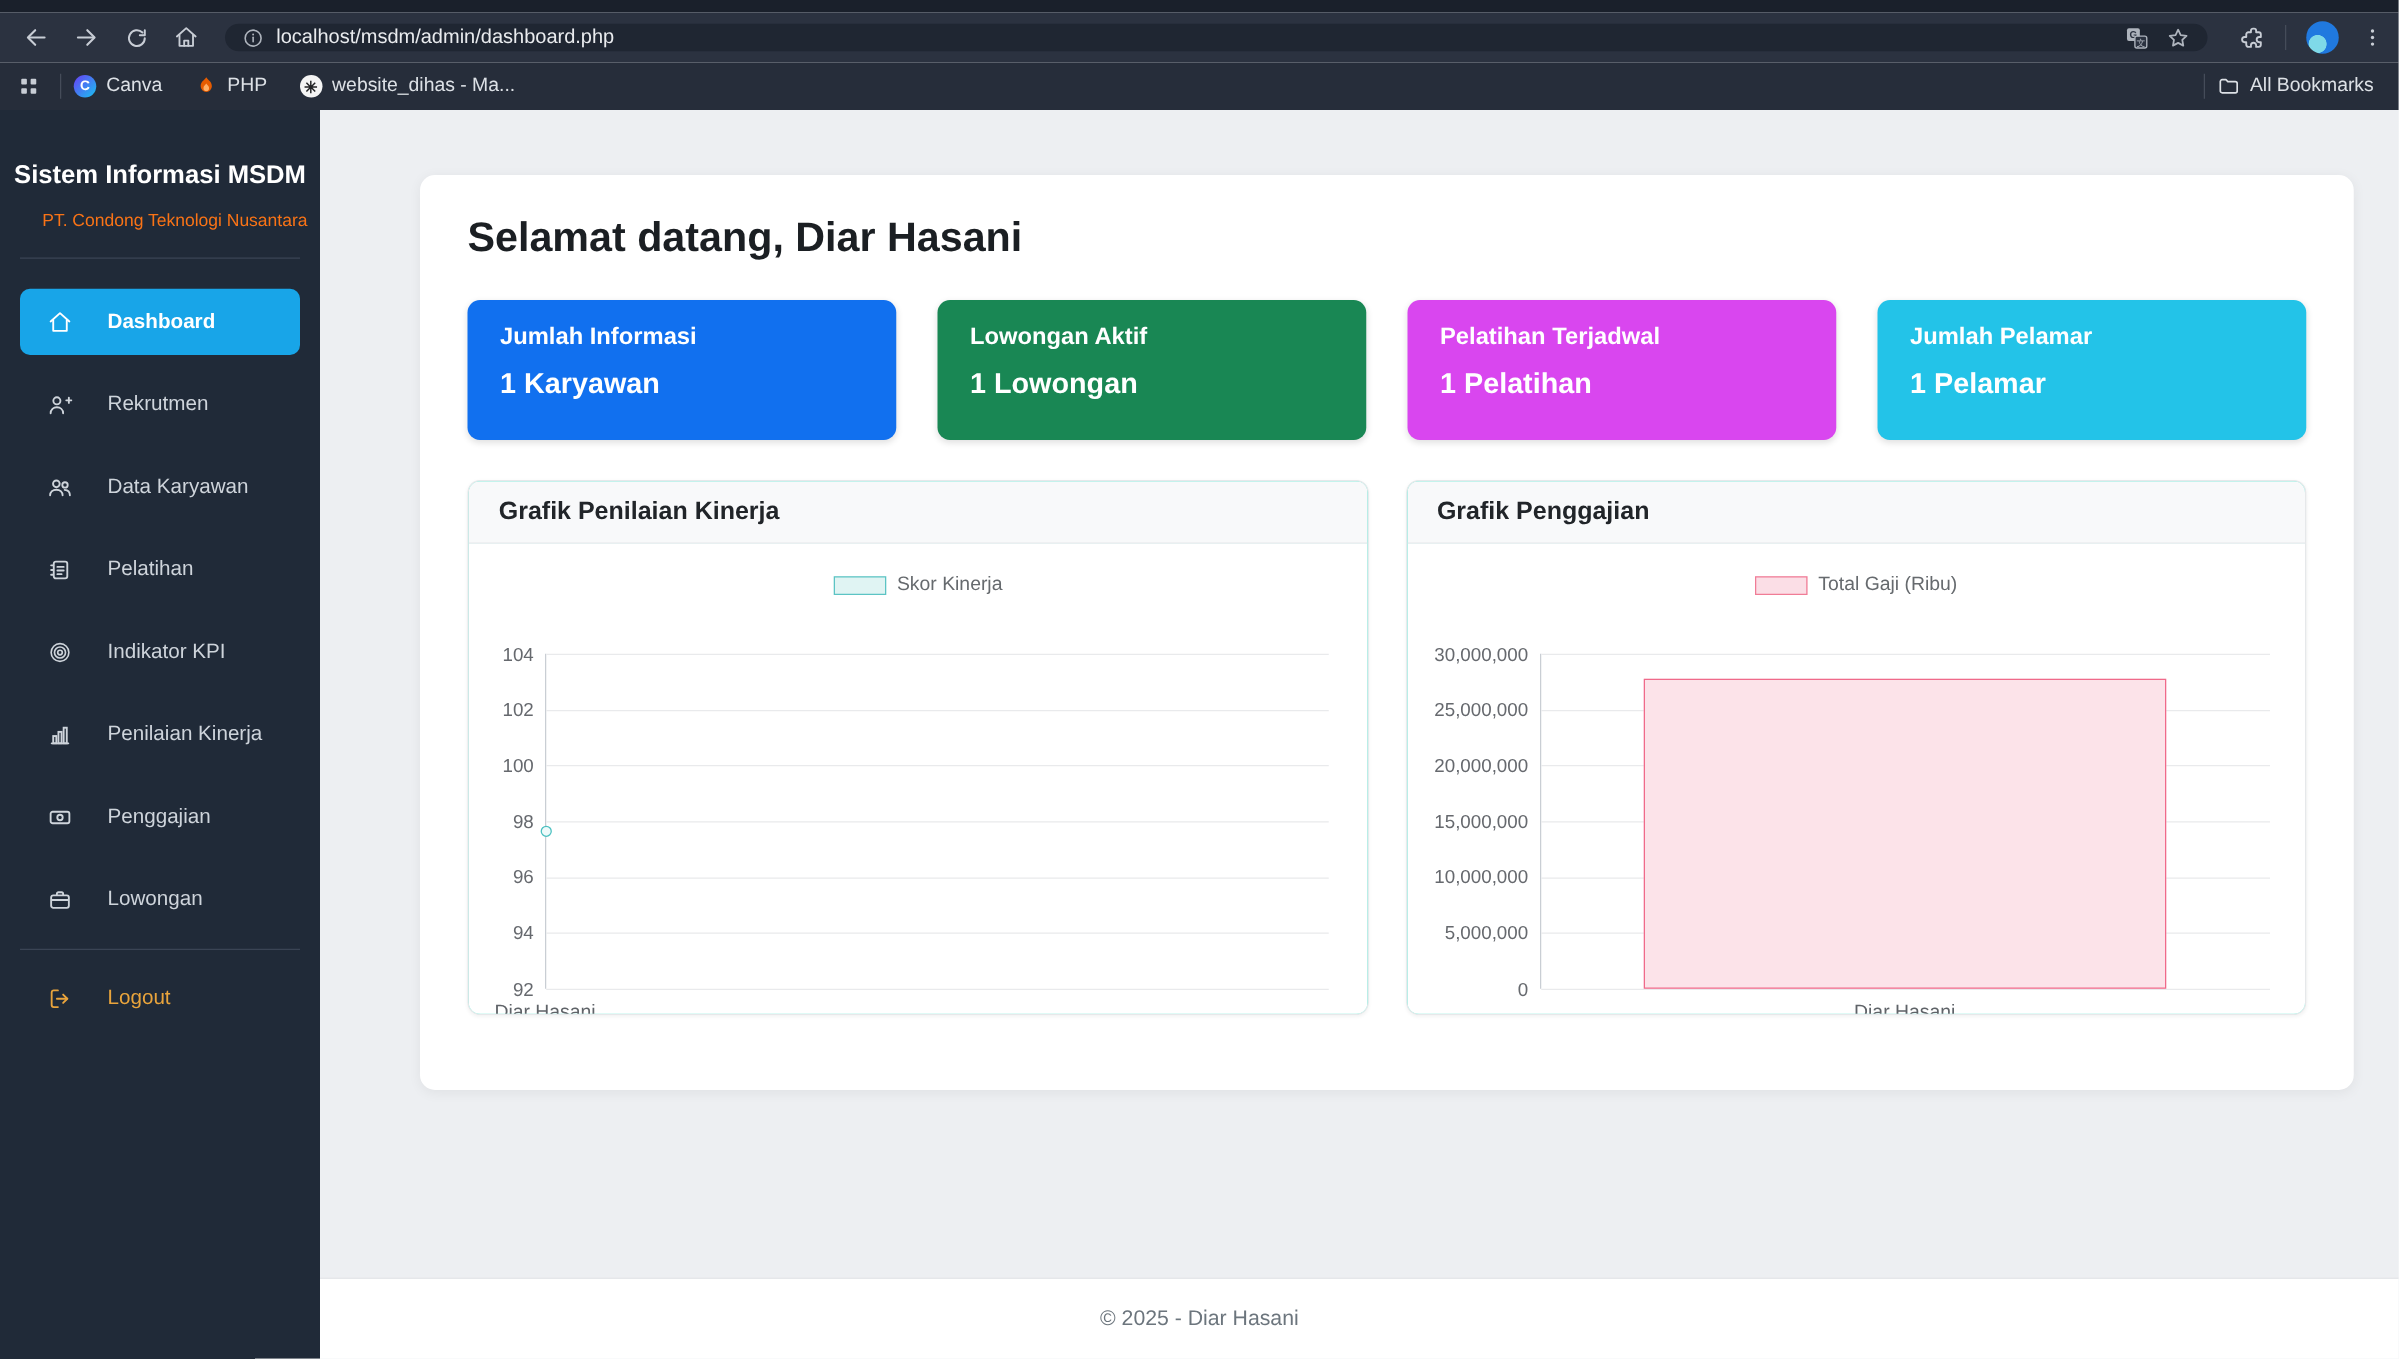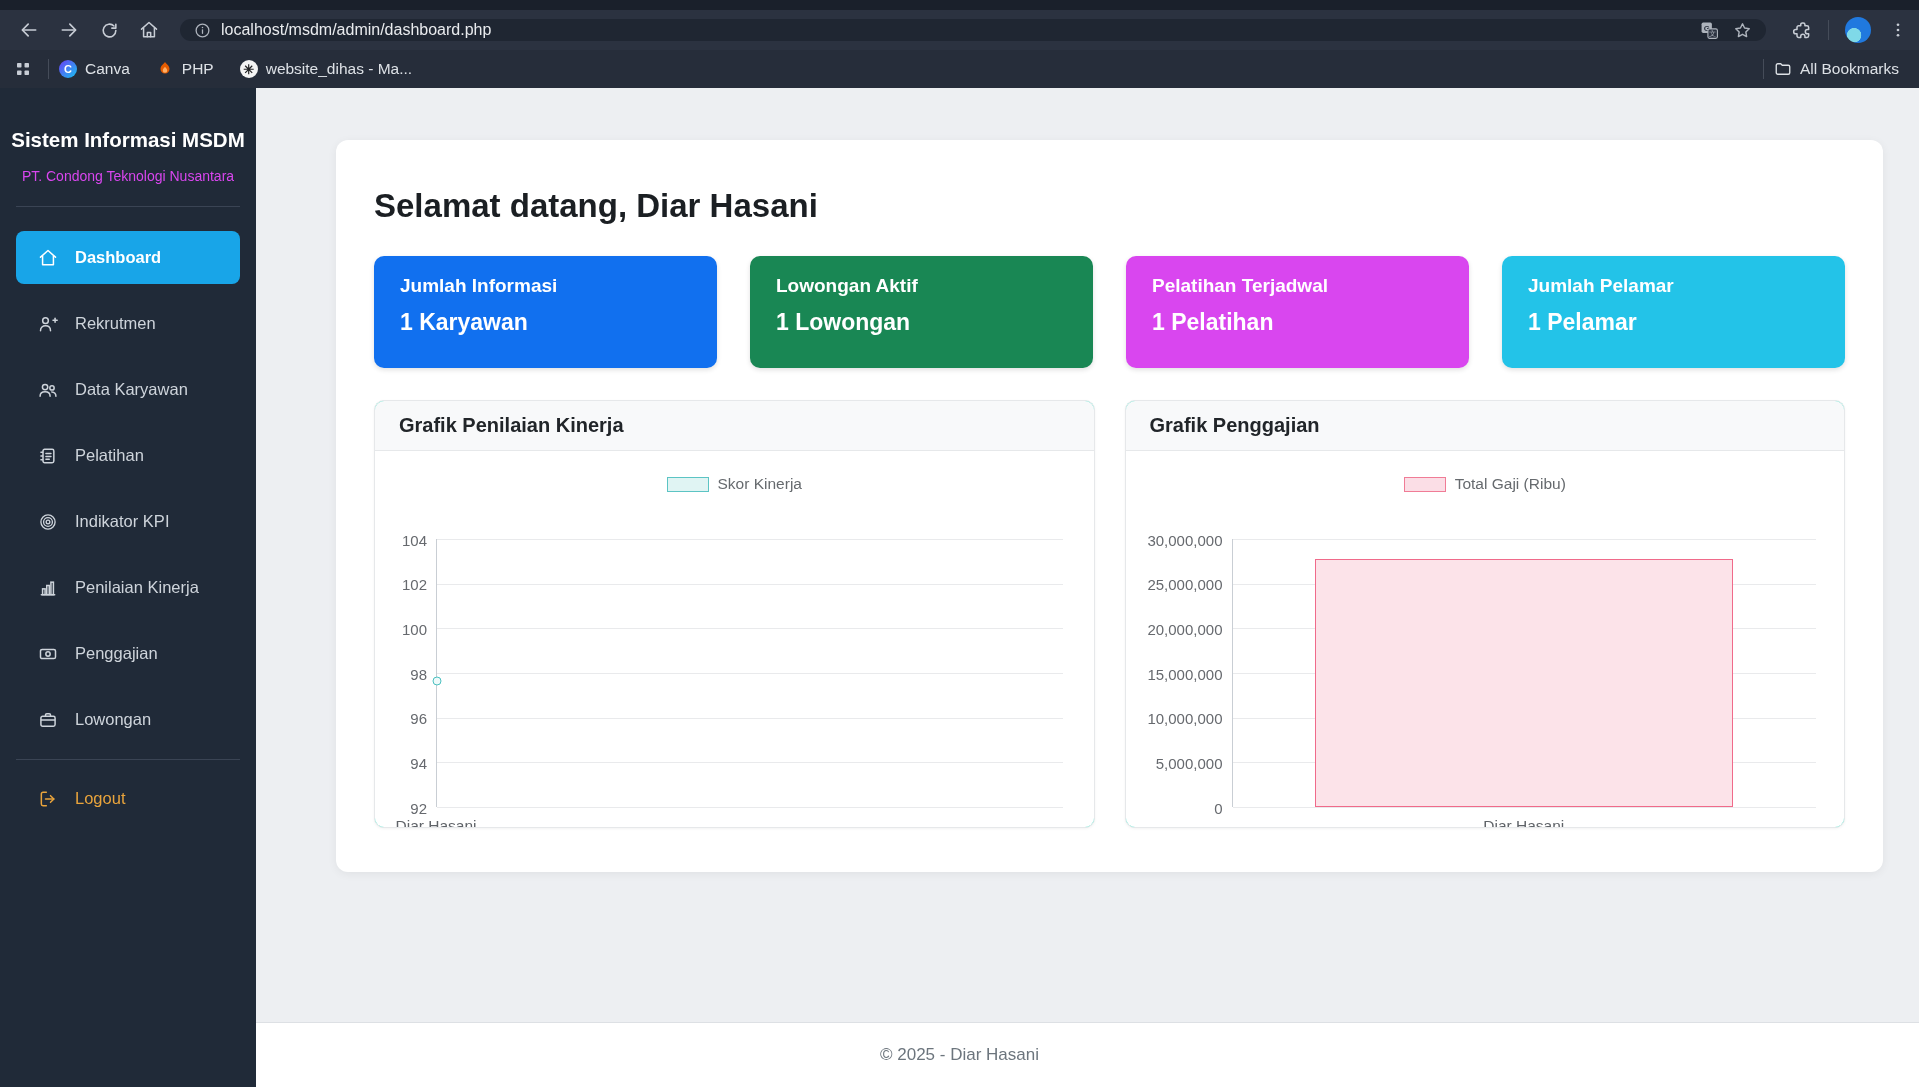--- a/index.html
+++ b/index.html
@@ -35,32 +35,32 @@
   .fav-site  { border-radius:50%; background:#f4f4f4; color:#202123; font-size:13px; }
   .bm-spacer { flex:1; }
 
   
   .page-footer { position:absolute; left:0; right:0; bottom:0; height:65px; background:#ffffff;
                  border-top:1px solid #dde0e4; display:flex; align-items:center; justify-content:center;
                  color:#6c757d; font-size:17px; z-index:1; }
   .sidebar { position:absolute; top:88px; left:0; bottom:0; width:256px; background:#202a38;
              z-index:5; color:#ced4db; }
   .sb-title { margin-top:40px; text-align:center; color:#ffffff; font-size:20.5px; font-weight:bold; }
-  .sb-sub   { margin-top:16px; text-align:center; color:#d946ef; font-size:14px; padding:0 10px; }
+  .sb-sub   { margin-top:16px; text-align:right; color:#f97316; font-size:14px; padding:0 10px; }
   .sb-hr    { border:none; border-top:1px solid #3a4454; margin:22px 16px 24px; }
   .sb-hr2   { border:none; border-top:1px solid #3a4454; margin:12px 16px; }
-  .sb-item { display:flex; align-items:center; gap:17px; height:53px; margin:0 16px 13px;
+  .sb-item { display:flex; align-items:center; gap:28px; height:53px; margin:0 16px 13px;
              padding:0 6px 0 22px; border-radius:8px; font-size:16.5px; cursor:pointer; }
   .sb-item.active { background:#18a5e8; color:#ffffff; font-weight:bold; }
   .sb-item.logout { color:#e9a43c; margin-bottom:0; }
   .sb-ic { flex:0 0 auto; display:flex; }
 
   .content { position:absolute; left:256px; top:88px; right:0; bottom:65px; }
   .main-card { margin:52px 36px 0 80px; height:732px; background:#ffffff; border-radius:12px;
-               box-shadow:0 2px 10px rgba(0,0,0,0.06); padding:46px 38px; }
+               box-shadow:0 2px 10px rgba(0,0,0,0.06); padding:30px 38px; }
   .welcome { font-size:33px; font-weight:bold; color:#1b1f23; line-height:40px; margin-bottom:30px; }
 
   .stat-row { display:flex; gap:33px; margin-bottom:32px; }
   .stat-card { flex:1; height:112px; border-radius:10px; color:#ffffff; padding:19px 26px;
                box-shadow:0 2px 5px rgba(0,0,0,0.12); }
   .stat-title { font-size:19px; font-weight:600; }
   .stat-value { font-size:23px; font-weight:bold; margin-top:12px; }
 
   .charts-row { display:flex; gap:30px; }
   .chart-card { flex:1; background:#5eead4; border:1px solid #e6e8ea; border-radius:10px;

